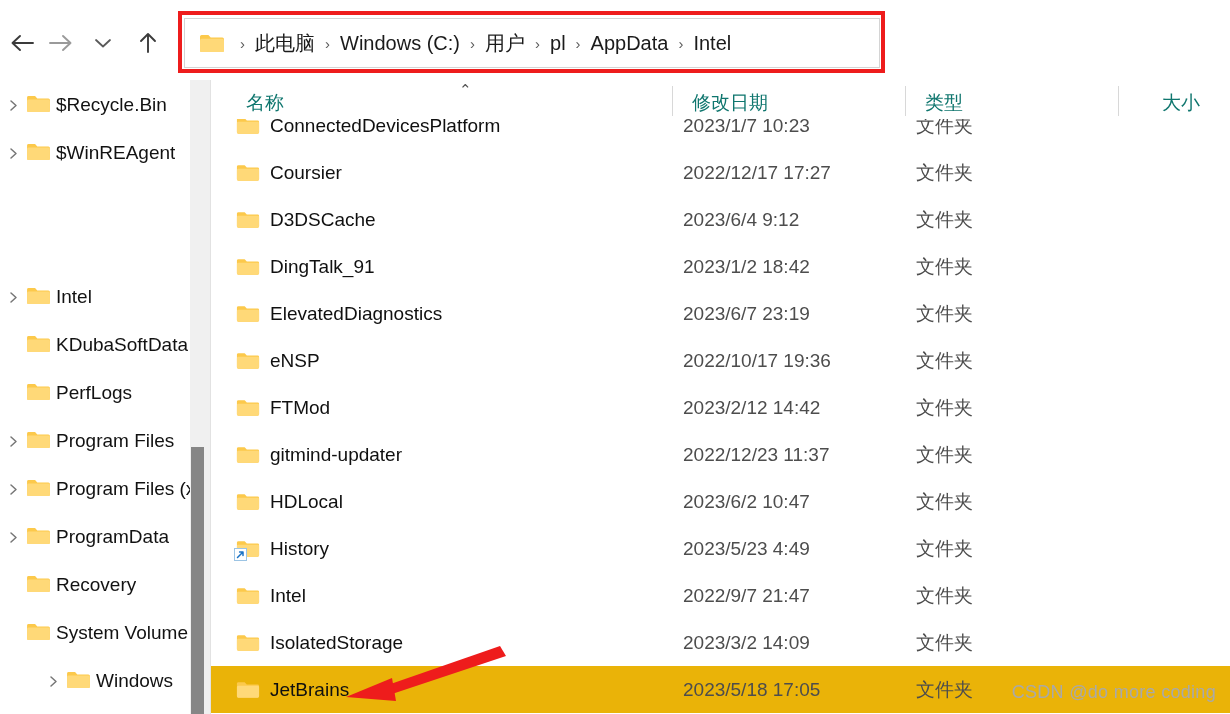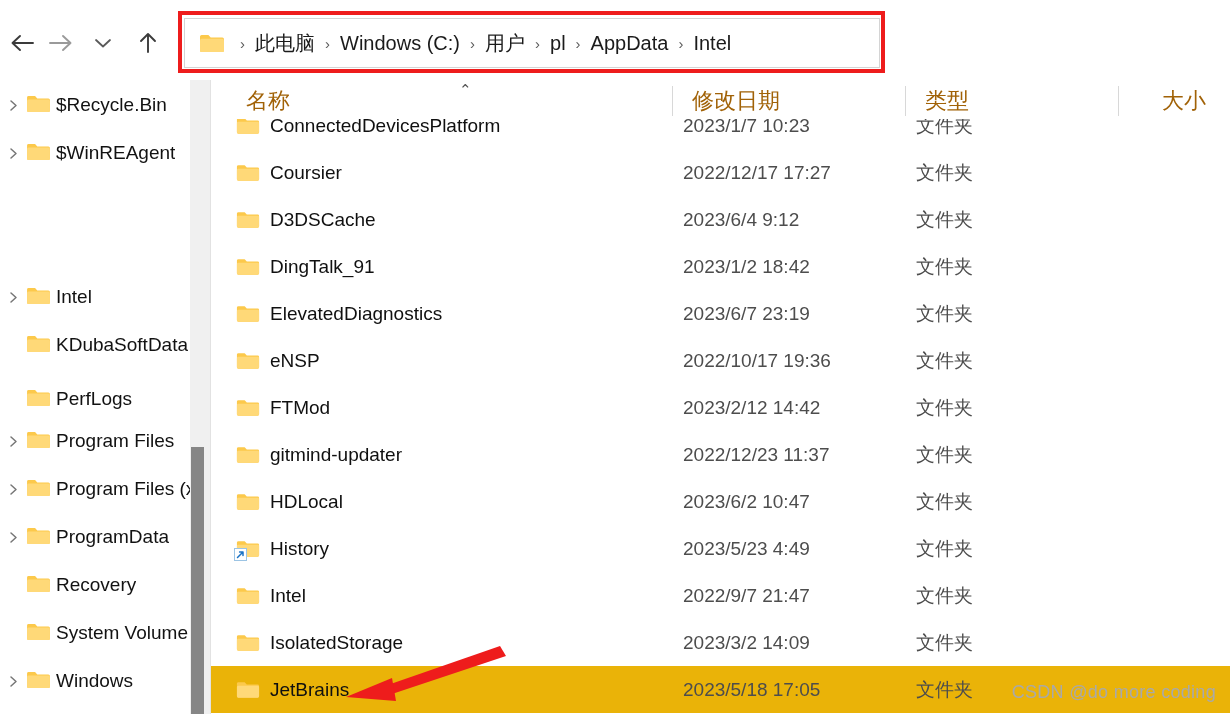--- a/index.html
+++ b/index.html
@@ -85,21 +85,21 @@
 
   
   .col-head {
     position: absolute; top: 82px; left: 226px;
     width: 1004px; height: 37px;
     background: #fff;
   }
   .col-head .col {
     position: absolute; top: 0; height: 37px;
     display: flex; align-items: flex-end; padding-bottom: 3px;
-    font-size: 22px; color: #a16207;
+    font-size: 19px; color: #0f766e;
   }
   .col-div {
     position: absolute; top: 4px; width: 1px; height: 30px; background: #d8d8d8;
   }
   .sort-caret {
     position: absolute; left: 459px; top: 82px;
     color: #4f4f4f; font-size: 15px; line-height: 1;
   }
 
   
@@ -246,21 +246,21 @@
           </svg>
         </span>
         <span class="tree-icon">
           <svg class="folder-ico" width="25" height="20" viewBox="0 0 26 21">
             <path d="M1 3.5 A1.6 1.6 0 0 1 2.6 2 H9.4 L11.7 4.6 H23.4 A1.6 1.6 0 0 1 25 6.2 V17.4 A1.6 1.6 0 0 1 23.4 19 H2.6 A1.6 1.6 0 0 1 1 17.4 Z" fill="#fcc94b"></path>
             <path d="M1 7.4 A1.6 1.6 0 0 1 2.6 5.8 H23.4 A1.6 1.6 0 0 1 25 7.4 V17.4 A1.6 1.6 0 0 1 23.4 19 H2.6 A1.6 1.6 0 0 1 1 17.4 Z" fill="#ffd978"></path>
           </svg>
         </span>
         <span class="tree-label">KDubaSoftData</span>
       </div>
-      <div class="tree-item" style="top: 296px; align-items: flex-end;">
+      <div class="tree-item" style="top: 296px;">
         <span class="tree-chevron empty">
           <svg width="13" height="13" viewBox="0 0 13 13">
             <path d="M4 2 L9 6.5 L4 11" fill="none" stroke="currentColor" stroke-width="1.5" stroke-linecap="round" stroke-linejoin="round"></path>
           </svg>
         </span>
         <span class="tree-icon">
           <svg class="folder-ico" width="25" height="20" viewBox="0 0 26 21">
             <path d="M1 3.5 A1.6 1.6 0 0 1 2.6 2 H9.4 L11.7 4.6 H23.4 A1.6 1.6 0 0 1 25 6.2 V17.4 A1.6 1.6 0 0 1 23.4 19 H2.6 A1.6 1.6 0 0 1 1 17.4 Z" fill="#fcc94b"></path>
             <path d="M1 7.4 A1.6 1.6 0 0 1 2.6 5.8 H23.4 A1.6 1.6 0 0 1 25 7.4 V17.4 A1.6 1.6 0 0 1 23.4 19 H2.6 A1.6 1.6 0 0 1 1 17.4 Z" fill="#ffd978"></path>
           </svg>
@@ -330,21 +330,21 @@
           </svg>
         </span>
         <span class="tree-icon">
           <svg class="folder-ico" width="25" height="20" viewBox="0 0 26 21">
             <path d="M1 3.5 A1.6 1.6 0 0 1 2.6 2 H9.4 L11.7 4.6 H23.4 A1.6 1.6 0 0 1 25 6.2 V17.4 A1.6 1.6 0 0 1 23.4 19 H2.6 A1.6 1.6 0 0 1 1 17.4 Z" fill="#fcc94b"></path>
             <path d="M1 7.4 A1.6 1.6 0 0 1 2.6 5.8 H23.4 A1.6 1.6 0 0 1 25 7.4 V17.4 A1.6 1.6 0 0 1 23.4 19 H2.6 A1.6 1.6 0 0 1 1 17.4 Z" fill="#ffd978"></path>
           </svg>
         </span>
         <span class="tree-label">System Volume Information</span>
       </div>
-      <div class="tree-item" style="top: 584px;">
+      <div class="tree-item" style="top: 584px; padding-left: 40px;">
         <span class="tree-chevron">
           <svg width="13" height="13" viewBox="0 0 13 13">
             <path d="M4 2 L9 6.5 L4 11" fill="none" stroke="currentColor" stroke-width="1.5" stroke-linecap="round" stroke-linejoin="round"></path>
           </svg>
         </span>
         <span class="tree-icon">
           <svg class="folder-ico" width="25" height="20" viewBox="0 0 26 21">
             <path d="M1 3.5 A1.6 1.6 0 0 1 2.6 2 H9.4 L11.7 4.6 H23.4 A1.6 1.6 0 0 1 25 6.2 V17.4 A1.6 1.6 0 0 1 23.4 19 H2.6 A1.6 1.6 0 0 1 1 17.4 Z" fill="#fcc94b"></path>
             <path d="M1 7.4 A1.6 1.6 0 0 1 2.6 5.8 H23.4 A1.6 1.6 0 0 1 25 7.4 V17.4 A1.6 1.6 0 0 1 23.4 19 H2.6 A1.6 1.6 0 0 1 1 17.4 Z" fill="#ffd978"></path>
           </svg>

